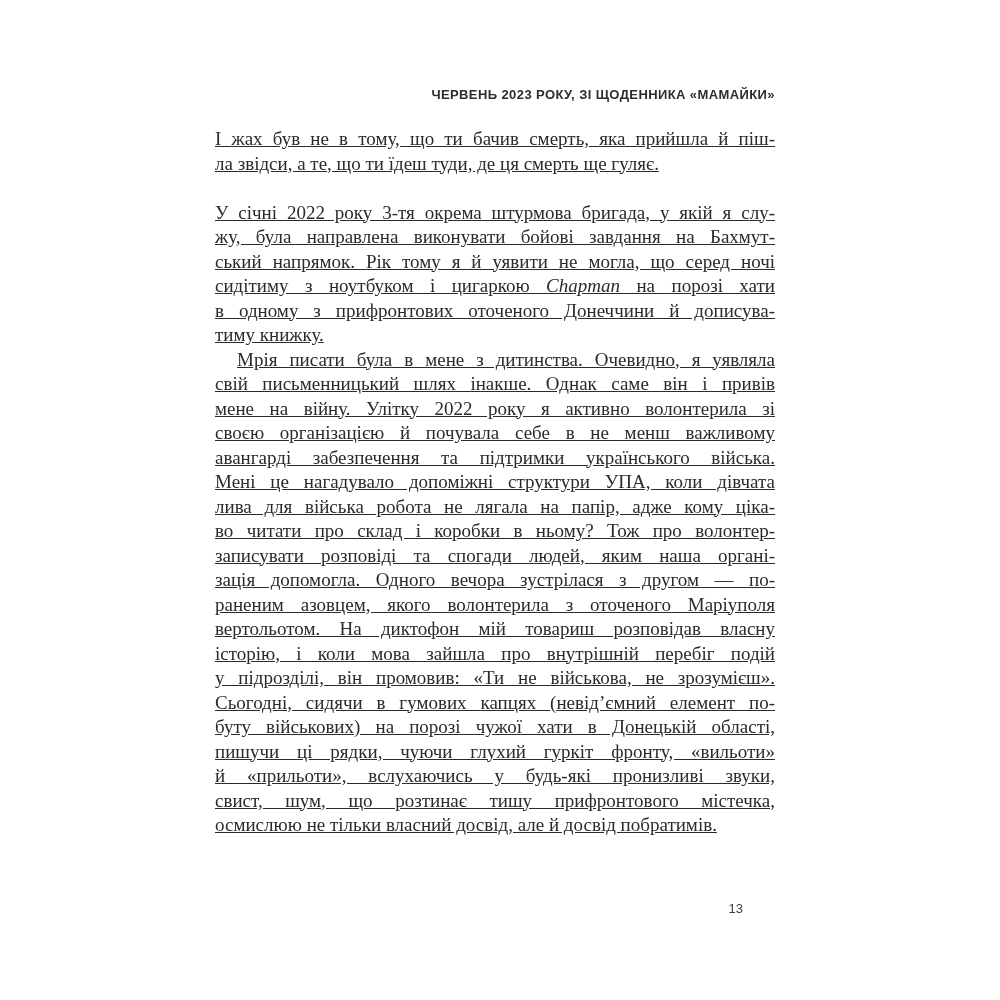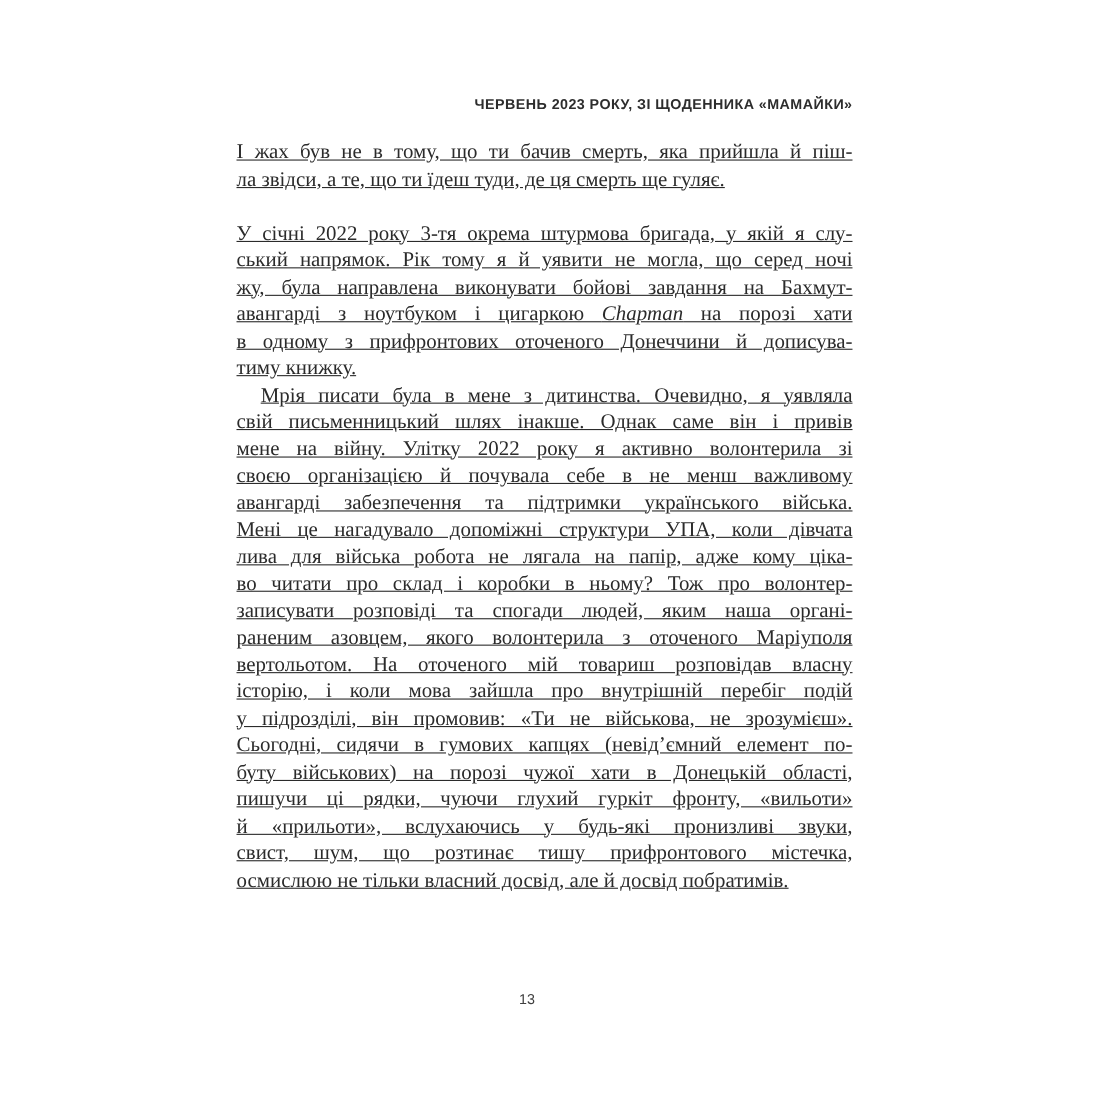--- a/index.html
+++ b/index.html
@@ -46,57 +46,58 @@
     white-space: normal;
   }
   .line.last { text-align-last: left; }
   .line.indent { text-indent: 22px; }
   .italic { font-style: italic; }
   .page-number {
     position: absolute;
     top: 901px;
     left: 215px;
     width: 528px;
-    text-align: center;
+    text-align: right;
     font-family: "Liberation Sans", sans-serif;
     font-size: 13px;
     color: var(--folio-color, #3f3f3f);
   }
 </style>
 </head>
 <body>
 
 <div class="book-page" style="--bg: #ffffff; --text-color: #2b2b2b; --header-color: #2d2d2d; --folio-color: #3f3f3f;">
   <div class="running-header">ЧЕРВЕНЬ 2023 РОКУ, ЗІ ЩОДЕННИКА «МАМАЙКИ»</div>
 
   <div class="body-text">
       <div class="paragraph">
         <div class="line"><span>І жах був не в тому, що ти бачив смерть, яка прийшла й піш-</span></div>
         <div class="line last"><span>ла звідси, а те, що ти їдеш туди, де ця смерть ще гуляє.</span></div>
       </div>
       <div class="paragraph gap-before">
         <div class="line"><span>У січні 2022 року 3-тя окрема штурмова бригада, у якій я слу-</span></div>
+        <div class="line"><span>жу, була направлена виконувати бойові завдання на Бахмут-</span></div>
         <div class="line"><span>ський напрямок. Рік тому я й уявити не могла, що серед ночі</span></div>
-        <div class="line"><span>жу, була направлена виконувати бойові завдання на Бахмут-</span></div>
-        <div class="line"><span>авангарді з ноутбуком і цигаркою </span><span class="italic">Chapman</span><span> на порозі хати</span></div>
+        <div class="line"><span>сидітиму з ноутбуком і цигаркою </span><span class="italic">Chapman</span><span> на порозі хати</span></div>
         <div class="line"><span>в одному з прифронтових оточеного Донеччини й дописува-</span></div>
         <div class="line last"><span>тиму книжку.</span></div>
       </div>
       <div class="paragraph">
         <div class="line indent"><span>Мрія писати була в мене з дитинства. Очевидно, я уявляла</span></div>
         <div class="line"><span>свій письменницький шлях інакше. Однак саме він і привів</span></div>
         <div class="line"><span>мене на війну. Улітку 2022 року я активно волонтерила зі</span></div>
         <div class="line"><span>своєю організацією й почувала себе в не менш важливому</span></div>
         <div class="line"><span>авангарді забезпечення та підтримки українського війська.</span></div>
         <div class="line"><span>Мені це нагадувало допоміжні структури УПА, коли дівчата</span></div>
         <div class="line"><span>лива для війська робота не лягала на папір, адже кому ціка-</span></div>
         <div class="line"><span>во читати про склад і коробки в ньому? Тож про волонтер-</span></div>
         <div class="line"><span>записувати розповіді та спогади людей, яким наша органі-</span></div>
+        <div class="line"><span>зація допомогла. Одного вечора зустрілася з другом — по-</span></div>
         <div class="line"><span>раненим азовцем, якого волонтерила з оточеного Маріуполя</span></div>
-        <div class="line"><span>вертольотом. На оточеного мій товариш розповідав власну</span></div>
+        <div class="line"><span>вертольотом. На диктофон мій товариш розповідав власну</span></div>
         <div class="line"><span>історію, і коли мова зайшла про внутрішній перебіг подій</span></div>
         <div class="line"><span>у підрозділі, він промовив: «Ти не військова, не зрозумієш».</span></div>
         <div class="line"><span>Сьогодні, сидячи в гумових капцях (невід’ємний елемент по-</span></div>
         <div class="line"><span>буту військових) на порозі чужої хати в Донецькій області,</span></div>
         <div class="line"><span>пишучи ці рядки, чуючи глухий гуркіт фронту, «вильоти»</span></div>
         <div class="line"><span>й «прильоти», вслухаючись у будь-які пронизливі звуки,</span></div>
         <div class="line"><span>свист, шум, що розтинає тишу прифронтового містечка,</span></div>
         <div class="line last"><span>осмислюю не тільки власний досвід, але й досвід побратимів.</span></div>
       </div>
     </div>

